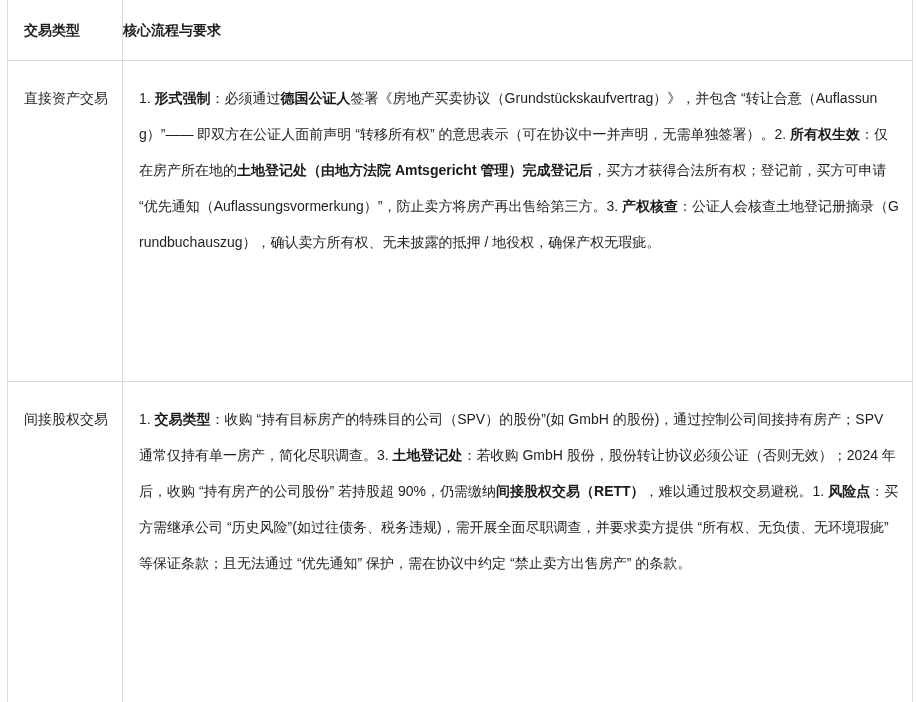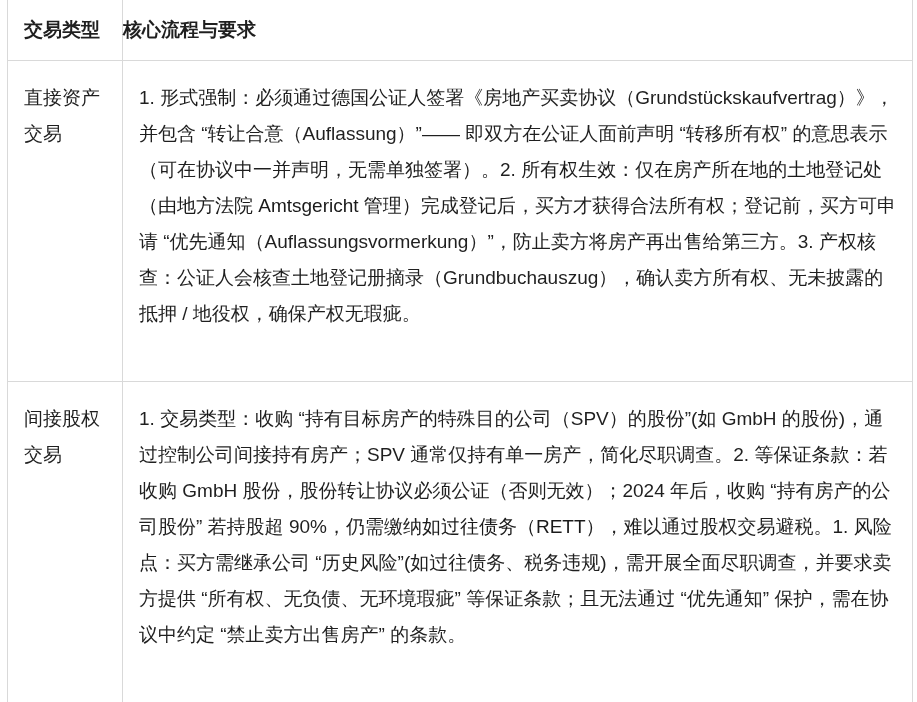--- a/index.html
+++ b/index.html
@@ -19,21 +19,21 @@
       left: 7px;
       top: -1px;
       width: 906px;
       border-collapse: collapse;
       table-layout: fixed;
     }
     .table th, .table td {
       border: 1.5px solid #d9d9d9;
       vertical-align: top;
       text-align: left;
-      font-size: 19px;
+      font-size: 14px;
       line-height: 36px;
       padding: 0;
     }
     .table th {
       font-weight: bold;
       color: #1f1f1f;
       height: 60px;
       vertical-align: middle;
     }
     .col-type { width: 115px; }
@@ -43,21 +43,21 @@
       padding: 19px 8px 0 16px !important;
       color: #1f1f1f;
     }
     .td-process {
       padding: 19px 12px 20px 16px !important;
       color: #1f1f1f;
       word-break: break-all;
     }
     .row-1 td { height: 281px; margin-top: 28px; }
     .row-2 td { height: 330px; border-bottom: none; }
-    b { font-weight: normal; color: #1a1a1a; }
+    b { font-weight: bold; color: #1a1a1a; }
   </style>
 </head>
 <body>
 
 <table class="table">
   <colgroup>
     <col class="col-type">
     <col>
   </colgroup>
   <thead>
@@ -69,17 +69,17 @@
   <tbody>
     <tr class="row-1">
       <td class="td-type">直接资产交易</td>
       <td class="td-process">
         <span>1. </span><b>形式强制</b><span>：必须通过</span><b>德国公证人</b><span>签署《房地产买卖协议（Grundstückskaufvertrag）》，并包含 “转让合意（Auflassung）”—— 即双方在公证人面前声明 “转移所有权” 的意思表示（可在协议中一并声明，无需单独签署）。2. </span><b>所有权生效</b><span>：仅在房产所在地的</span><b>土地登记处（由地方法院 Amtsgericht 管理）完成登记后</b><span>，买方才获得合法所有权；登记前，买方可申请 “优先通知（Auflassungsvormerkung）”，防止卖方将房产再出售给第三方。3. </span><b>产权核查</b><span>：公证人会核查土地登记册摘录（Grundbuchauszug），确认卖方所有权、无未披露的抵押 / 地役权，确保产权无瑕疵。</span>
       </td>
     </tr>
     <tr class="row-2">
       <td class="td-type">间接股权交易</td>
       <td class="td-process">
-        <span>1. </span><b>交易类型</b><span>：收购 “持有目标房产的特殊目的公司（SPV）的股份”(如 GmbH 的股份)，通过控制公司间接持有房产；SPV 通常仅持有单一房产，简化尽职调查。2. </span><b>等保证条款</b><span>：若收购 GmbH 股份，股份转让协议必须公证（否则无效）；2024 年后，收购 “持有房产的公司股份” 若持股超 90%，仍需缴纳</span><b>如过往债务（RETT）</b><span>，难以通过股权交易避税。1. </span><b>风险点</b><span>：买方需继承公司 “历史风险”(如过往债务、税务违规)，需开展全面尽职调查，并要求卖方提供 “所有权、无负债、无环境瑕疵” 等保证条款；且无法通过 “优先通知” 保护，需在协议中约定 “禁止卖方出售房产” 的条款。</span>
+        <span>1. </span><b>交易类型</b><span>：收购 “持有目标房产的特殊目的公司（SPV）的股份”(如 GmbH 的股份)，通过控制公司间接持有房产；SPV 通常仅持有单一房产，简化尽职调查。3. </span><b>土地登记处</b><span>：若收购 GmbH 股份，股份转让协议必须公证（否则无效）；2024 年后，收购 “持有房产的公司股份” 若持股超 90%，仍需缴纳</span><b>间接股权交易（RETT）</b><span>，难以通过股权交易避税。1. </span><b>风险点</b><span>：买方需继承公司 “历史风险”(如过往债务、税务违规)，需开展全面尽职调查，并要求卖方提供 “所有权、无负债、无环境瑕疵” 等保证条款；且无法通过 “优先通知” 保护，需在协议中约定 “禁止卖方出售房产” 的条款。</span>
       </td>
     </tr>
   </tbody>
 </table>
 
 </body></html>

